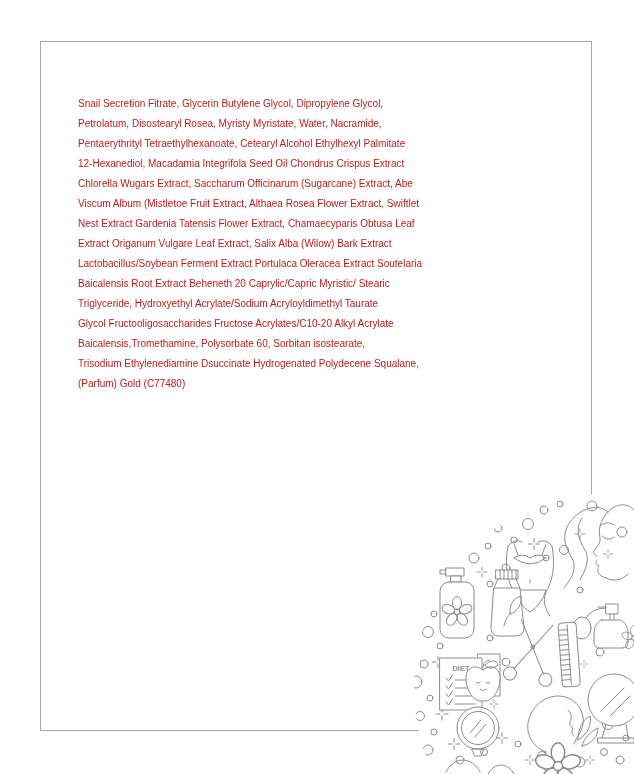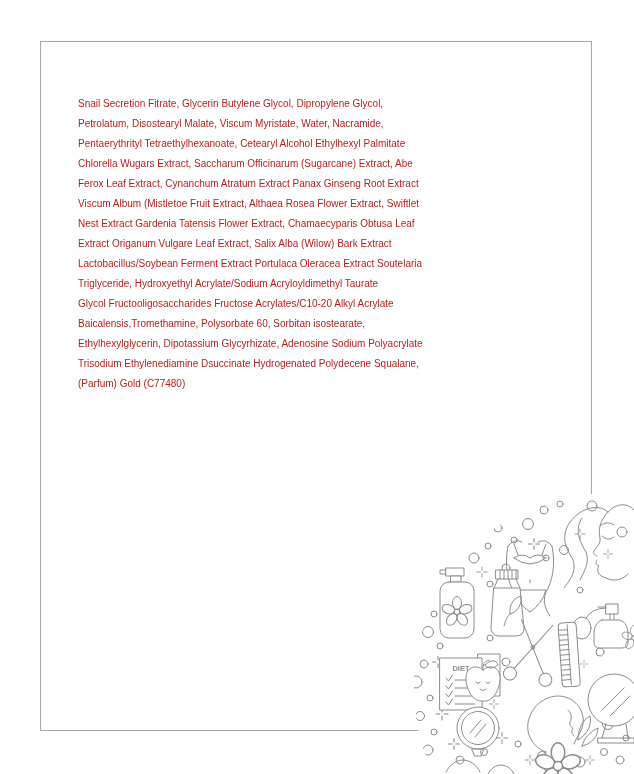--- a/index.html
+++ b/index.html
@@ -35,32 +35,32 @@
   }
 </style>
 </head>
 <body>
 
 <div class="page">
 
   <div class="card">
     <div class="ingredients">
         <div class="ing-line">Snail Secretion Fitrate, Glycerin Butylene Glycol, Dipropylene Glycol,</div>
-        <div class="ing-line">Petrolatum, Disostearyl Malate, Viscum Myristate, Water, Nacramide,</div>
+        <div class="ing-line">Petrolatum, Disostearyl Rosea, Myristy Myristate, Water, Nacramide,</div>
         <div class="ing-line">Pentaerythrityl Tetraethylhexanoate, Cetearyl Alcohol Ethylhexyl Palmitate</div>
+        <div class="ing-line">12-Hexanediol, Macadamia Integrifola Seed Oil Chondrus Crispus Extract</div>
         <div class="ing-line">Chlorella Wugars Extract, Saccharum Officinarum (Sugarcane) Extract, Abe</div>
-        <div class="ing-line">Ferox Leaf Extract, Cynanchum Atratum Extract Panax Ginseng Root Extract</div>
         <div class="ing-line">Viscum Album (Mistletoe Fruit Extract, Althaea Rosea Flower Extract, Swiftlet</div>
         <div class="ing-line">Nest Extract Gardenia Tatensis Flower Extract, Chamaecyparis Obtusa Leaf</div>
         <div class="ing-line">Extract Origanum Vulgare Leaf Extract, Salix Alba (Wilow) Bark Extract</div>
         <div class="ing-line">Lactobacillus/Soybean Ferment Extract Portulaca Oleracea Extract Soutelaria</div>
+        <div class="ing-line">Baicalensis Root Extract Beheneth 20 Caprylic/Capric Myristic/ Stearic</div>
         <div class="ing-line">Triglyceride, Hydroxyethyl Acrylate/Sodium Acryloyldimethyl Taurate</div>
         <div class="ing-line">Glycol Fructooligosaccharides Fructose Acrylates/C10-20 Alkyl Acrylate</div>
         <div class="ing-line">Baicalensis,Tromethamine, Polysorbate 60, Sorbitan isostearate,</div>
-        <div class="ing-line">Ethylhexylglycerin, Dipotassium Glycyrhizate, Adenosine Sodium Polyacrylate</div>
         <div class="ing-line">Trisodium Ethylenediamine Dsuccinate Hydrogenated Polydecene Squalane,</div>
         <div class="ing-line">(Parfum) Gold (C77480)</div>
       </div>
   </div>
 
   <svg class="illustration" viewBox="0 0 240 280" xmlns="http://www.w3.org/2000/svg">
     <defs>
       <g id="spark">
         <path d="M0,-5.5 L0,-1.8 M0,1.8 L0,5.5 M-5.5,0 L-1.8,0 M1.8,0 L5.5,0"></path>
       </g>

